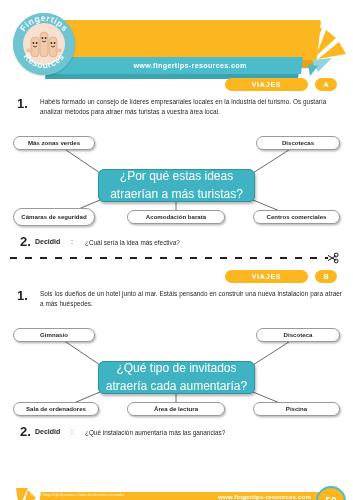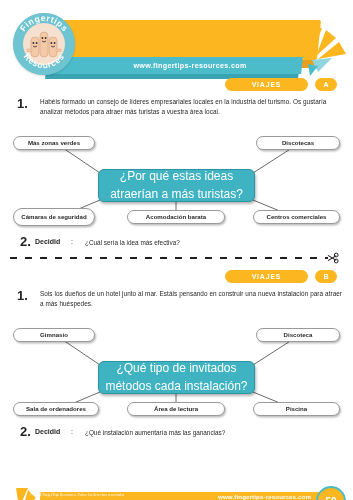--- a/index.html
+++ b/index.html
@@ -359,21 +359,21 @@
   <div class="qtext justified" style="left:40px; top:289px; width:302px;">Sois los dueños de un hotel junto al mar. Estáis pensando en construir una nueva instalación para atraer a más huéspedes.</div>
 
   <div class="map" style="top:320px; height:100px;">
     <svg width="353" height="100">
       <line x1="60" y1="18" x2="100" y2="45" stroke="#444" stroke-width="0.8"></line>
       <line x1="295" y1="18" x2="253" y2="45" stroke="#444" stroke-width="0.8"></line>
       <line x1="100" y1="72" x2="62" y2="88" stroke="#444" stroke-width="0.8"></line>
       <line x1="176" y1="74" x2="176" y2="86" stroke="#444" stroke-width="0.8"></line>
       <line x1="253" y1="72" x2="292" y2="88" stroke="#444" stroke-width="0.8"></line>
     </svg>
-    <div class="center-node" style="left:98px; top:41px; width:157px; height:33px;">¿Qué tipo de invitados métodos cada instalación?</div>
+    <div class="center-node" style="left:98px; top:41px; width:157px; height:33px;">¿Qué tipo de invitados atraería cada aumentaría?</div>
 
     <div class="leaf" style="left:13px; top:8px; width:82px; height:14px;">Gimnasio</div>
     <div class="leaf" style="left:256px; top:8px; width:84px; height:14px;">Discoteca</div>
     <div class="leaf" style="left:13px; top:82px; width:86px; height:14px;">Sala de ordenadores</div>
     <div class="leaf" style="left:127px; top:82px; width:98px; height:14px;">Área de lectura</div>
     <div class="leaf" style="left:253px; top:82px; width:87px; height:14px;">Piscina</div>
   </div>
 
   <div class="qnum" style="left:20px; top:424px;">2.</div>
   <div class="decide-label" style="left:35px; top:428px;">Decidid</div>

